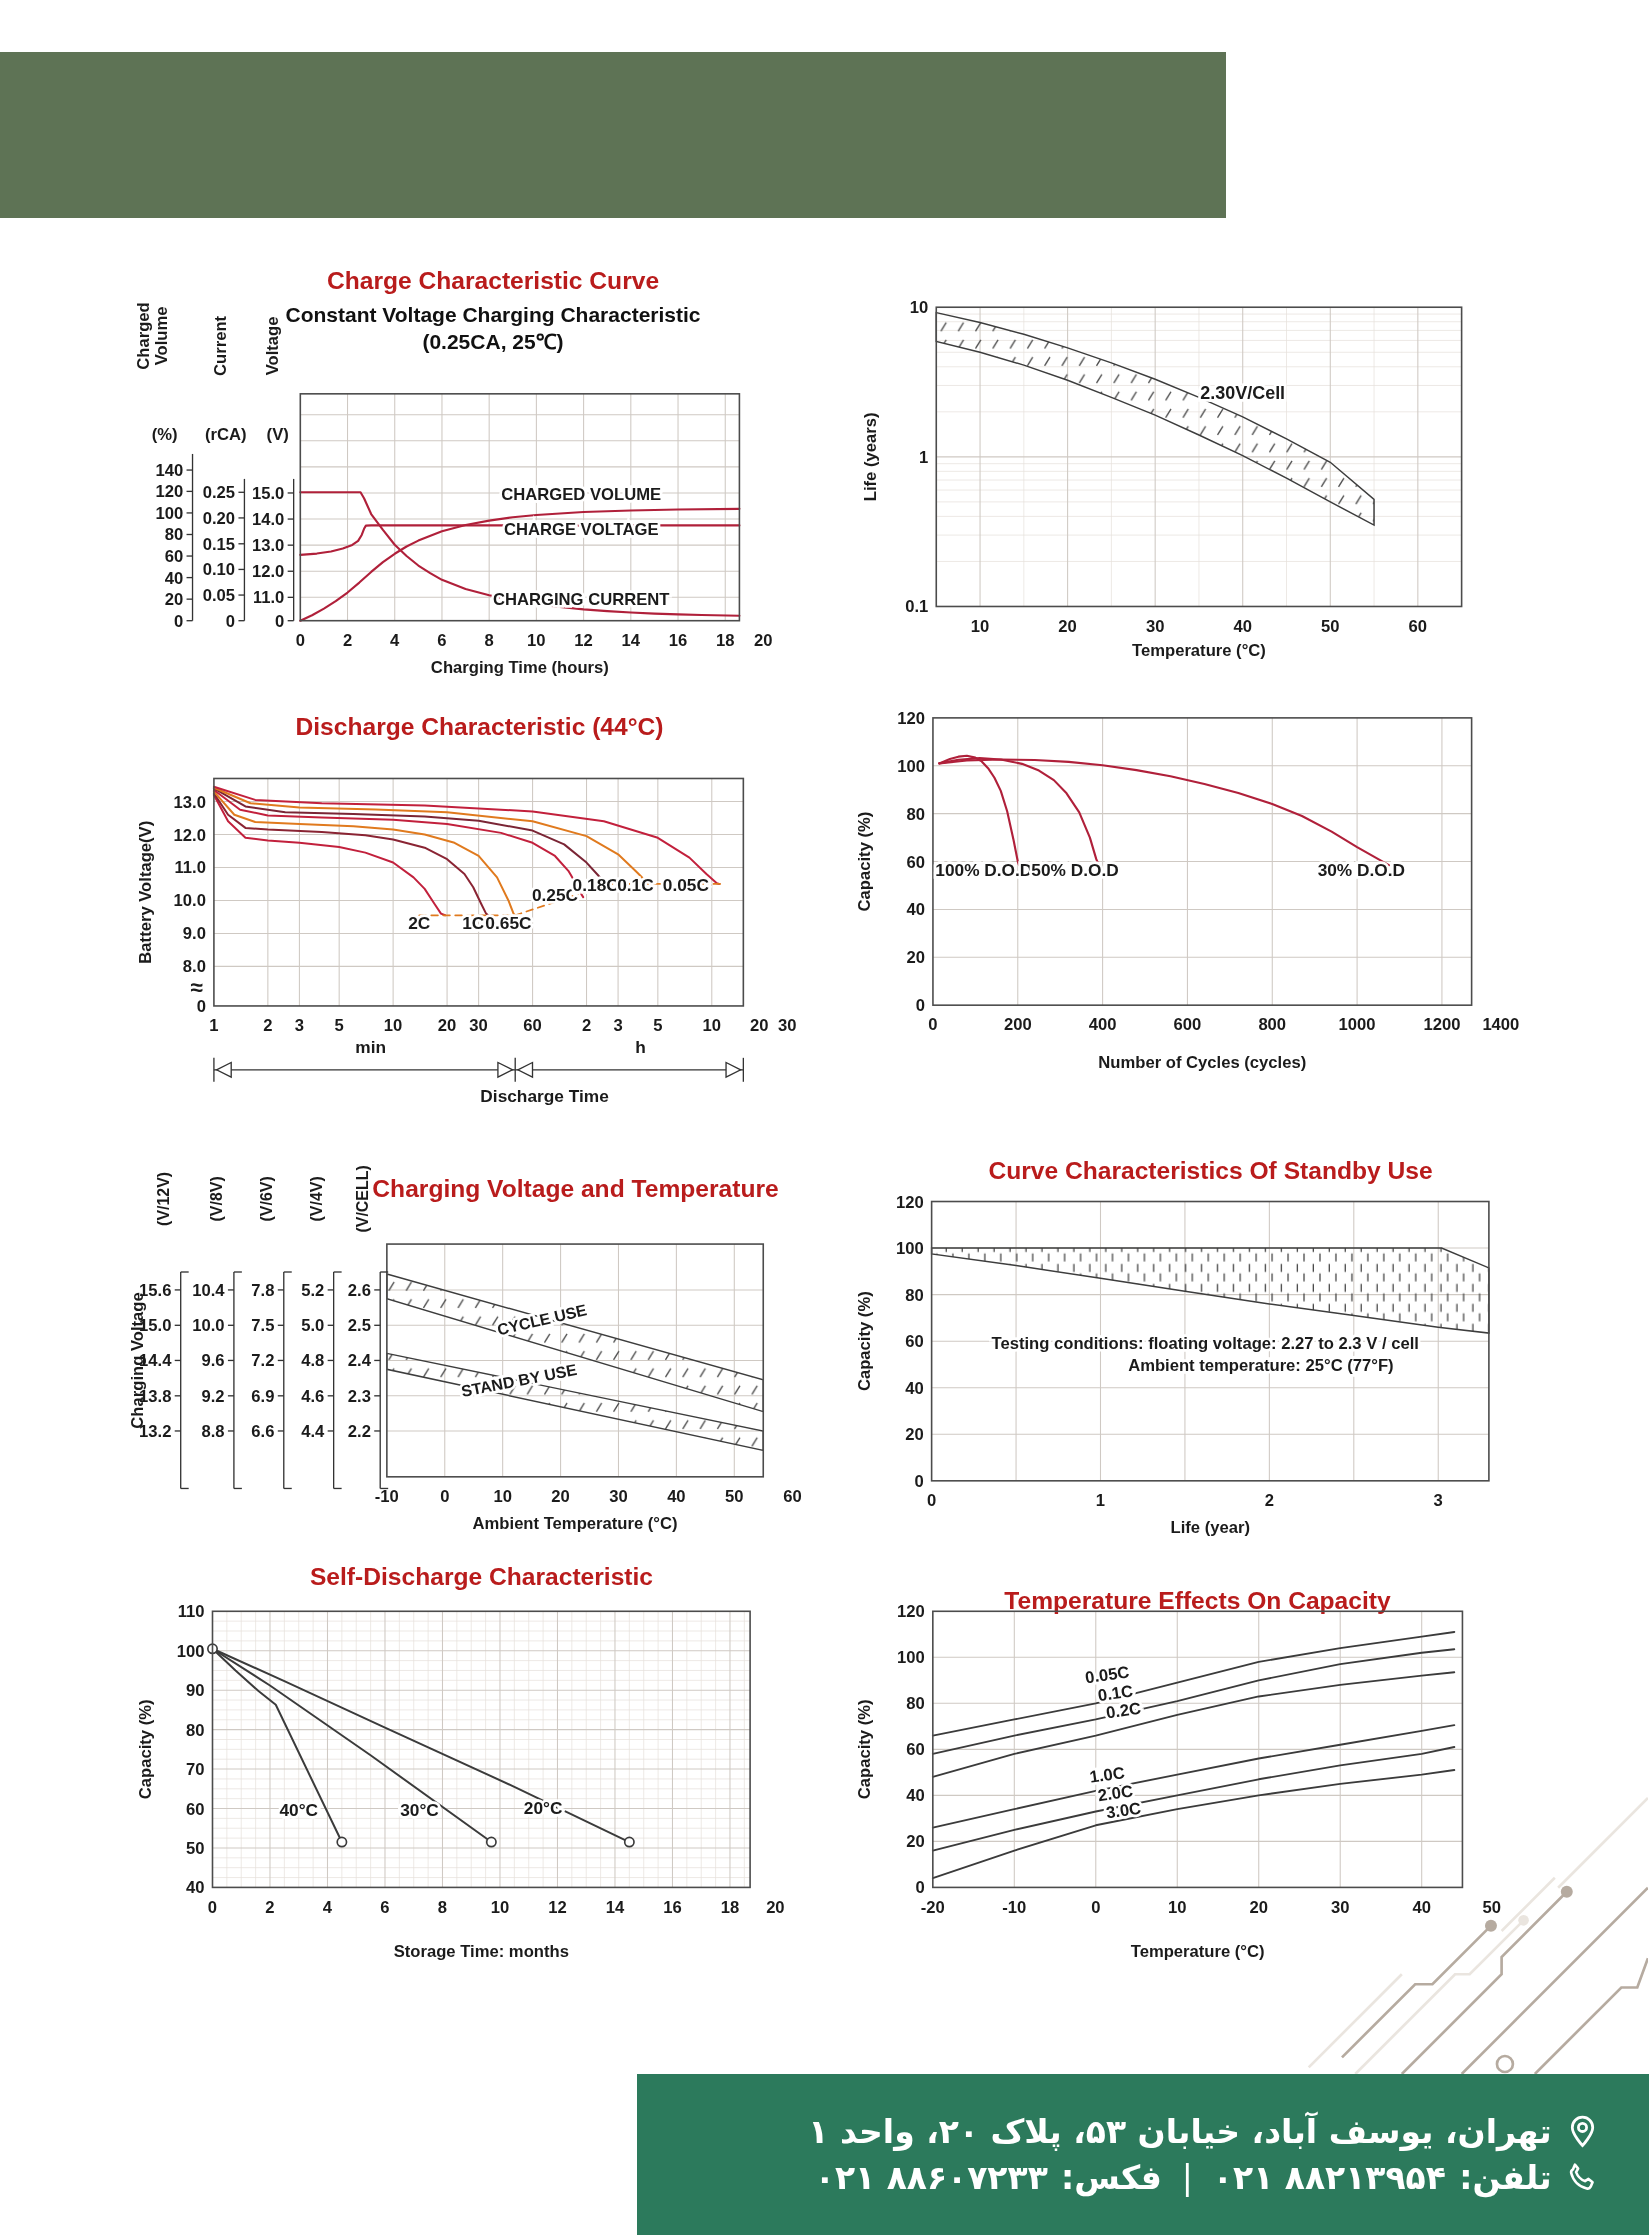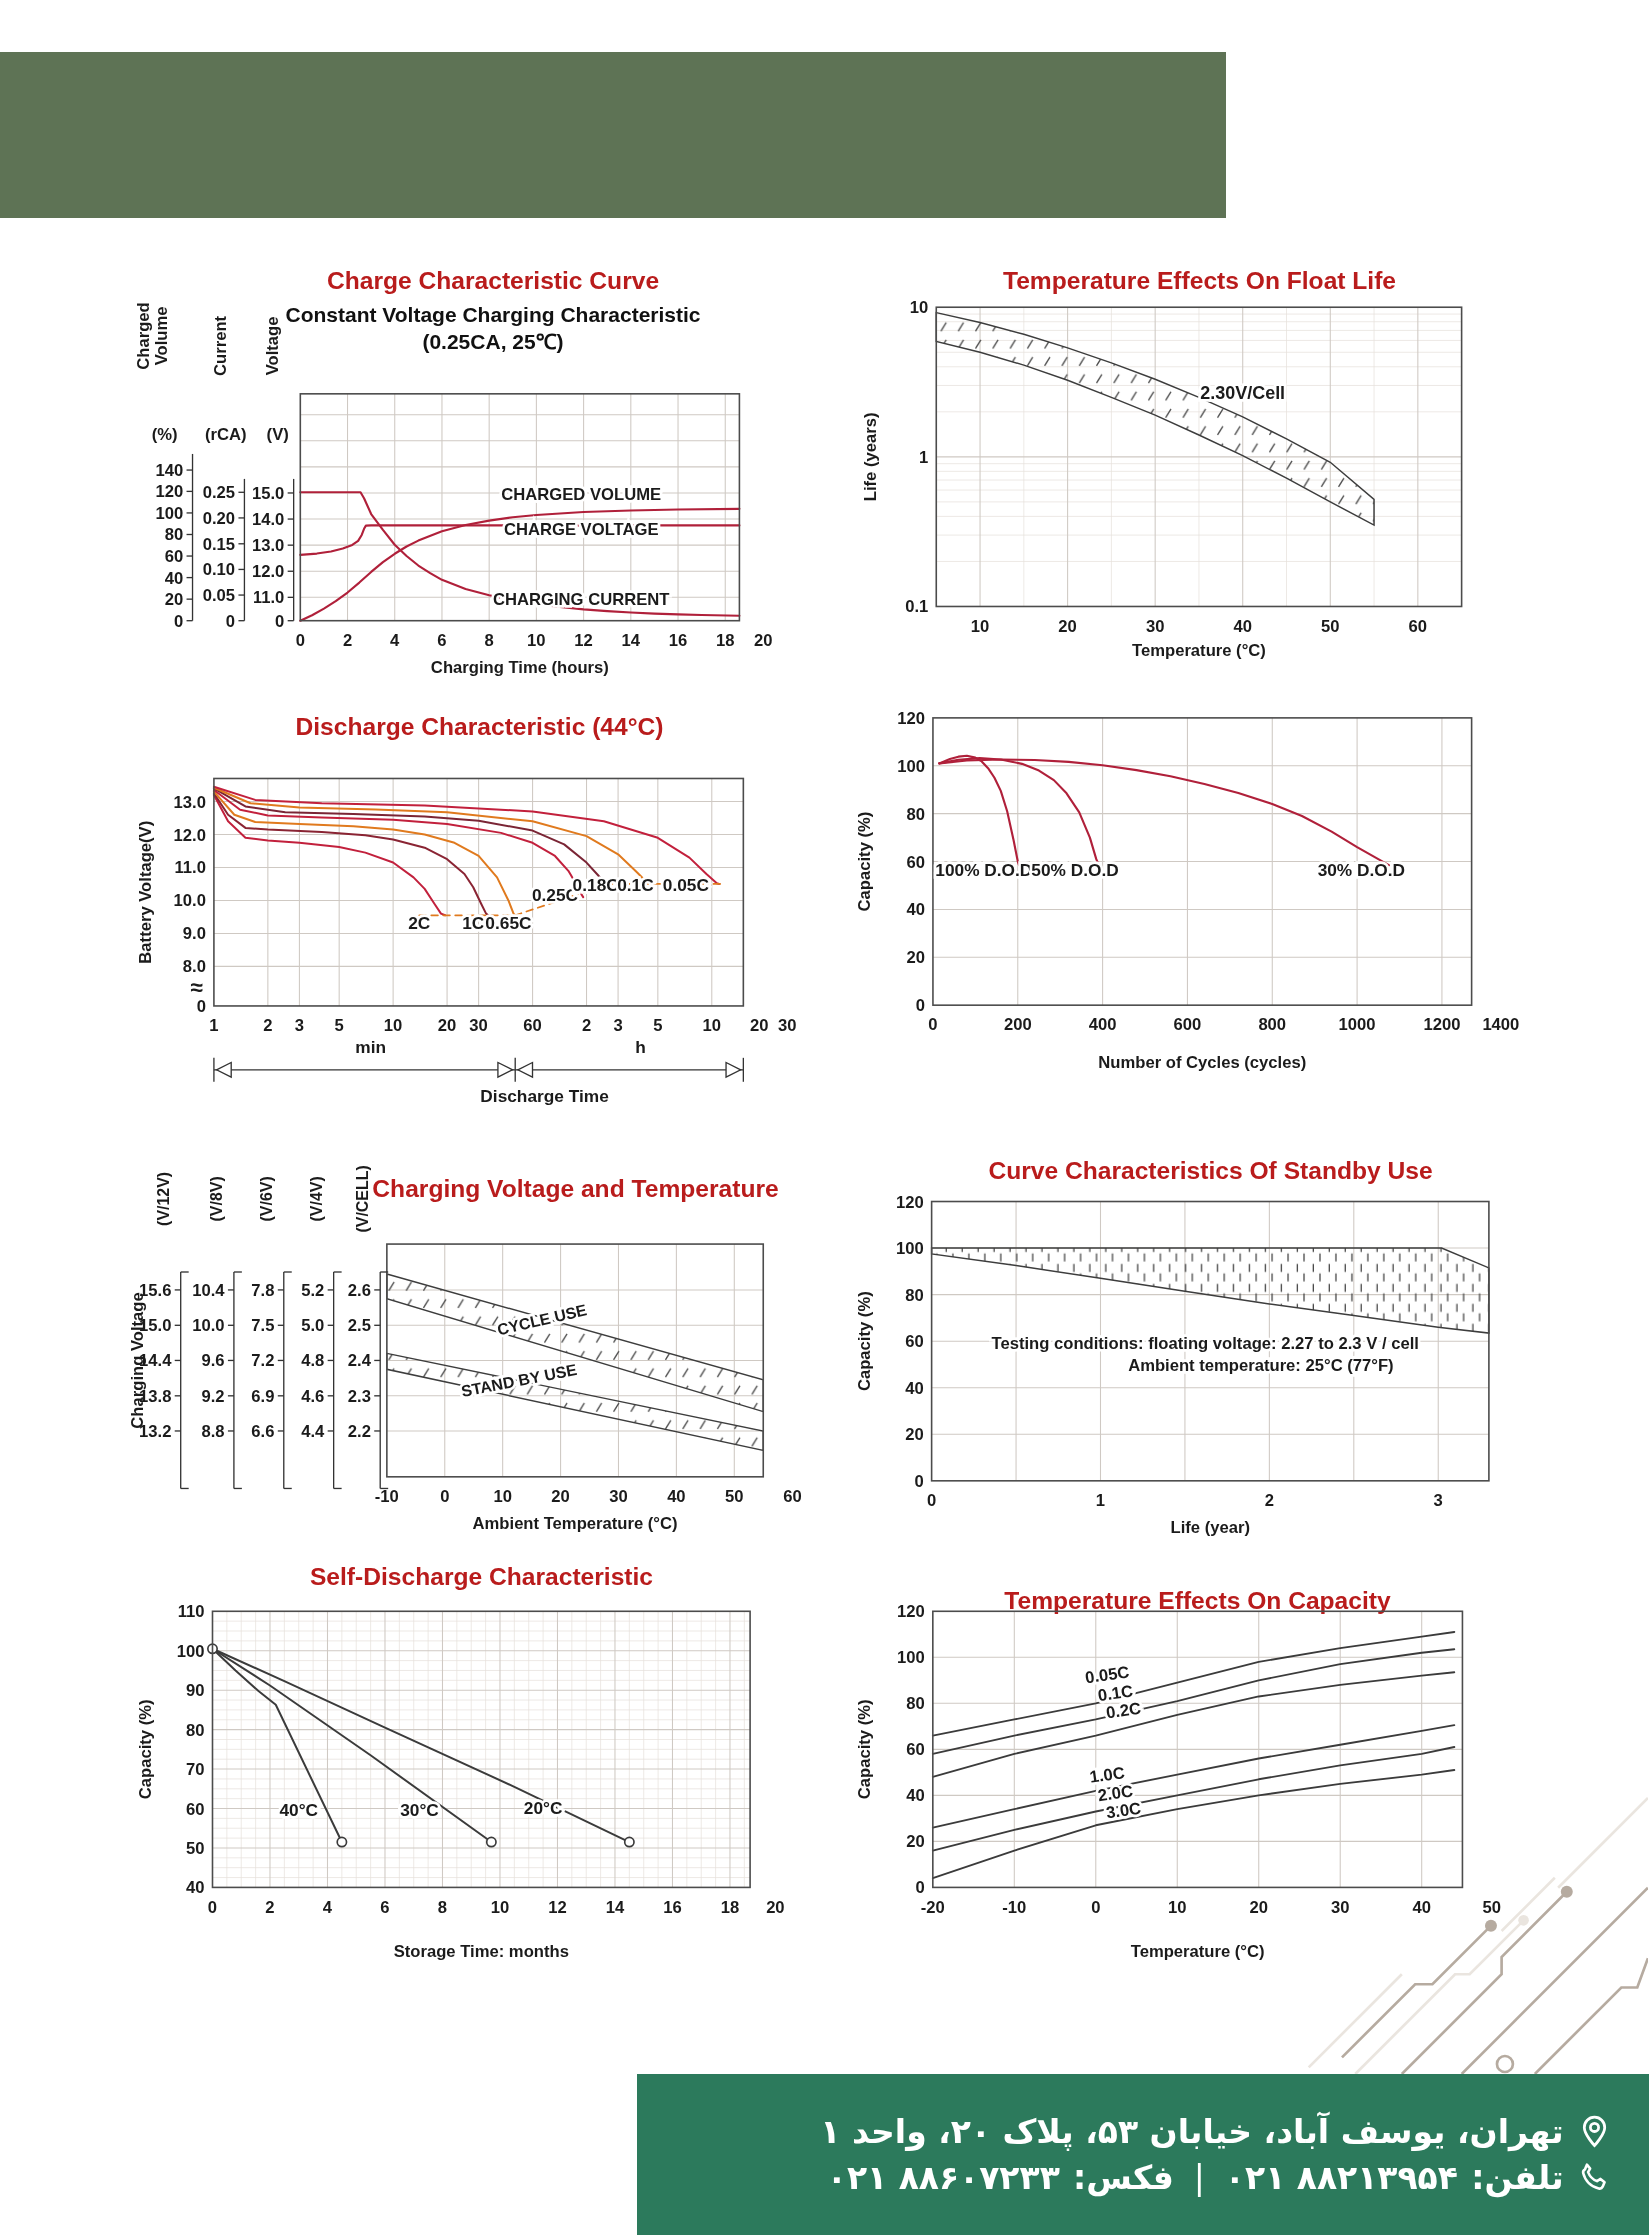--- a/index.html
+++ b/index.html
@@ -5,21 +5,21 @@
   html,body{margin:0;padding:0;background:#ffffff;}
   .page{position:relative;width:1649px;height:2239px;background:#ffffff;overflow:hidden;
         font-family:"Liberation Sans",sans-serif;color:#1b1b1b;}
   .header-band{position:absolute;left:0;top:52px;width:1226px;height:166px;}
   .chart-title{position:absolute;font-weight:700;font-size:24.6px;text-align:center;color:#b91c1c;white-space:nowrap;}
   .chart-sub{position:absolute;font-weight:700;font-size:21px;text-align:center;color:#111;white-space:nowrap;}
   svg.chart{position:absolute;overflow:visible;}
   svg text{font-family:"Liberation Sans",sans-serif;}
   .footer{position:absolute;left:637px;top:2074px;width:1012px;height:161px;
           display:flex;flex-direction:column;justify-content:center;gap:6.7px;
-          direction:rtl;padding:0;box-sizing:border-box;}
+          direction:rtl;padding:12px;box-sizing:border-box;}
   .footer-row{display:flex;align-items:center;gap:13.3px;padding-right:37px;
               color:#fff;font-family:"DejaVu Sans",sans-serif;font-weight:700;font-size:33px;}
   .footer-row .num{direction:ltr;unicode-bidi:isolate;}
   .footer-row .sep{margin:0 6.7px;font-weight:400;}
   .ficon{flex:0 0 auto;}
   .deco{position:absolute;left:1302px;top:1788px;width:346px;height:286px;}
 </style>
 </head>
 <body>
 
@@ -112,21 +112,20 @@
       <text x="150" y="120" font-size="25" font-weight="700" text-anchor="middle" fill="#1b1b1b" transform="rotate(-90 150 120)">Current</text>
       <text x="150" y="262" font-size="25" font-weight="700" text-anchor="middle" fill="#1b1b1b">(rCA)</text>
       <text x="228" y="120" font-size="25" font-weight="700" text-anchor="middle" fill="#1b1b1b" transform="rotate(-90 228 120)">Voltage</text>
       <text x="228" y="262" font-size="25" font-weight="700" text-anchor="middle" fill="#1b1b1b">(V)</text>
       <text x="684.258064516129" y="352.27" font-size="25" font-weight="700" text-anchor="middle" fill="#1b1b1b" stroke="#fff" stroke-width="8" paint-order="stroke">CHARGED VOLUME</text>
       <text x="684.258064516129" y="404.102" font-size="25" font-weight="700" text-anchor="middle" fill="#1b1b1b" stroke="#fff" stroke-width="8" paint-order="stroke">CHARGE VOLTAGE</text>
       <text x="684.258064516129" y="509.812" font-size="25" font-weight="700" text-anchor="middle" fill="#1b1b1b" stroke="#fff" stroke-width="8" paint-order="stroke">CHARGING CURRENT</text>
       <text x="592" y="611" font-size="25" font-weight="700" text-anchor="middle" fill="#1b1b1b">Charging Time (hours)</text>
     </svg>
 
-  <div class="chart-title" style="left:900px;top:267px;width:599px;">Temperature Effects On Float Life</div>
   <svg class="chart" id="c2" style="left:851px;top:266px;width:652px;height:399px;" viewBox="0 0 980 600">
       <line x1="259.66666666666663" x2="259.66666666666663" y1="62" y2="512" stroke="#e6e1dc" stroke-width="1.1"></line>
       <line x1="391.3333333333333" x2="391.3333333333333" y1="62" y2="512" stroke="#e6e1dc" stroke-width="1.1"></line>
       <line x1="523" x2="523" y1="62" y2="512" stroke="#e6e1dc" stroke-width="1.1"></line>
       <line x1="654.6666666666666" x2="654.6666666666666" y1="62" y2="512" stroke="#e6e1dc" stroke-width="1.1"></line>
       <line x1="786.3333333333334" x2="786.3333333333334" y1="62" y2="512" stroke="#e6e1dc" stroke-width="1.1"></line>
       <line x1="128" x2="918" y1="444.26825097560425" y2="444.26825097560425" stroke="#e6e1dc" stroke-width="1.1"></line>
       <line x1="128" x2="918" y1="404.647717688076" y2="404.647717688076" stroke="#e6e1dc" stroke-width="1.1"></line>
       <line x1="128" x2="918" y1="376.5365019512085" y2="376.5365019512085" stroke="#e6e1dc" stroke-width="1.1"></line>
       <line x1="128" x2="918" y1="354.73174902439575" y2="354.73174902439575" stroke="#e6e1dc" stroke-width="1.1"></line>

